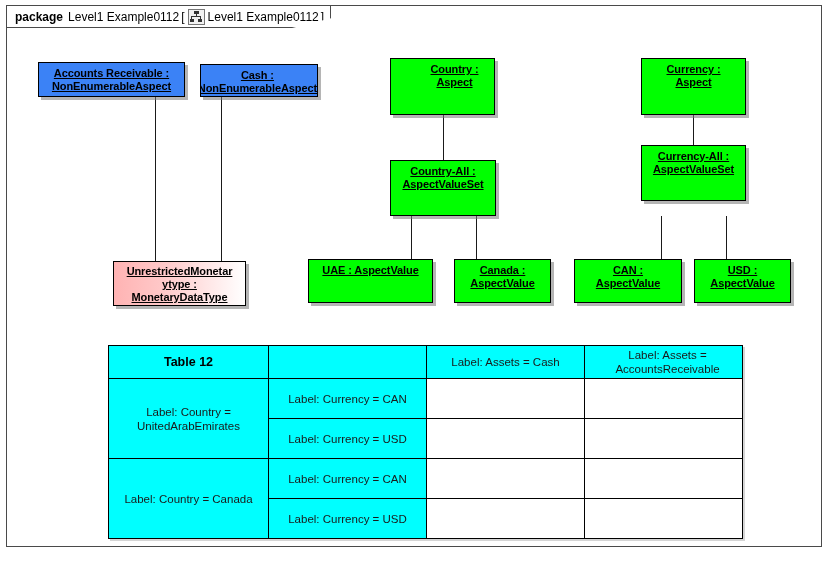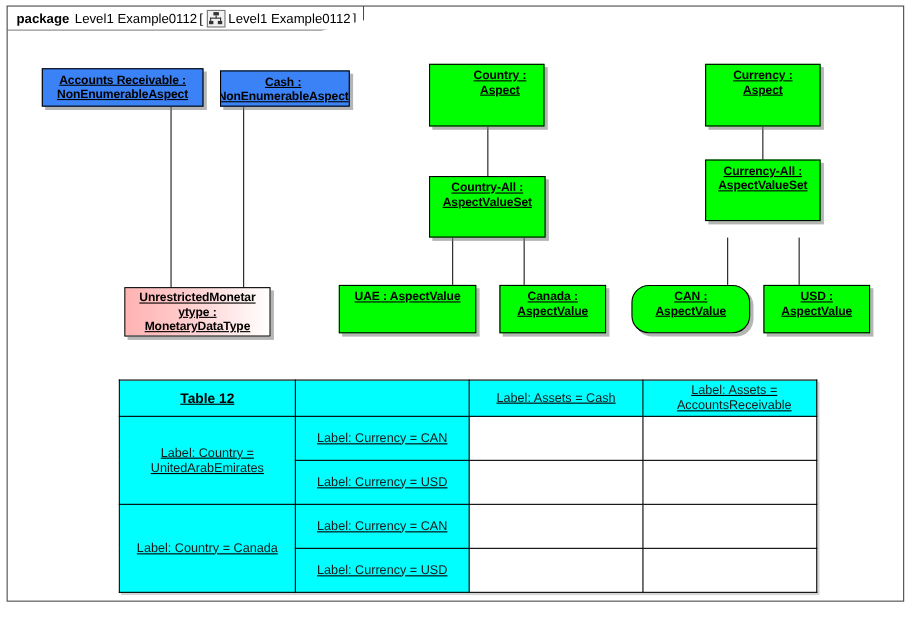--- a/index.html
+++ b/index.html
@@ -107,21 +107,20 @@
     background: #1a1a1a;
   }
   .conn.v { width: 1px; }
 
   
   #data-table {
     position: absolute;
     border-collapse: collapse;
     table-layout: fixed;
     box-shadow: 2px 2px 0 rgba(150,150,150,0.4);
-    text-decoration: underline;
   }
   #data-table td {
     border: 1px solid #000000;
     font-size: 11.5px;
     color: #1a1a1a;
     text-align: center;
     vertical-align: middle;
     padding: 2px 4px;
     line-height: 14px;
   }
@@ -199,21 +198,21 @@
 
 <div class="node green" style="left:308px; top:259px; width:125px; height:44px;">
   <span class="lbl">UAE : AspectValue</span>
 </div>
 
 <div class="node green" style="left:454px; top:259px; width:97px; height:44px;">
   <span class="lbl">Canada :
 AspectValue</span>
 </div>
 
-<div class="node green" style="left:574px; top:259px; width:108px; height:44px;border-radius:16px;">
+<div class="node green" style="left:574px; top:259px; width:108px; height:44px;">
   <span class="lbl">CAN :
 AspectValue</span>
 </div>
 
 <div class="node green" style="left:694px; top:259px; width:97px; height:44px;">
   <span class="lbl">USD :
 AspectValue</span>
 </div>
 
 <div class="node pink" style="left:113px; top:261px; width:133px; height:45px;">

